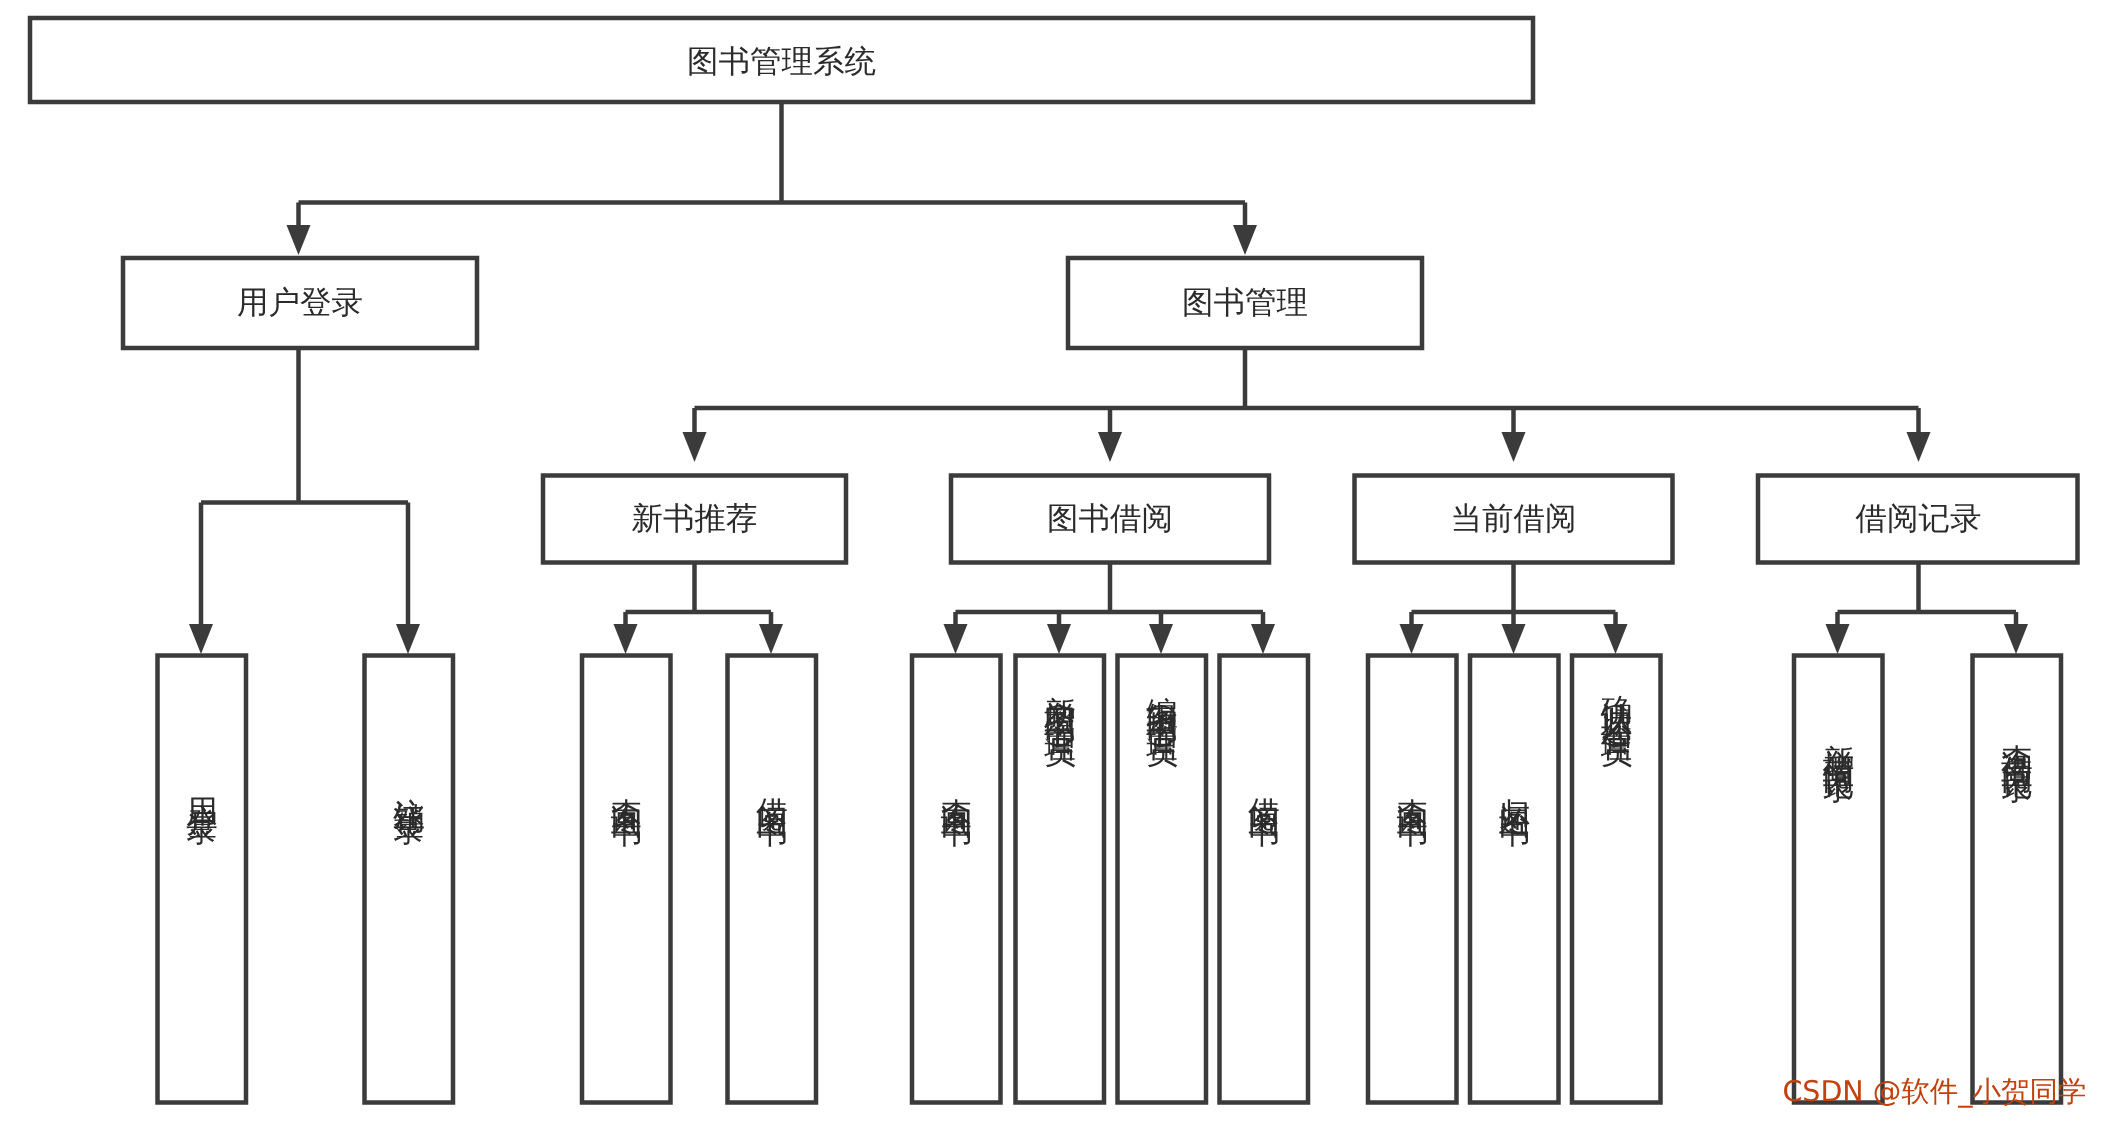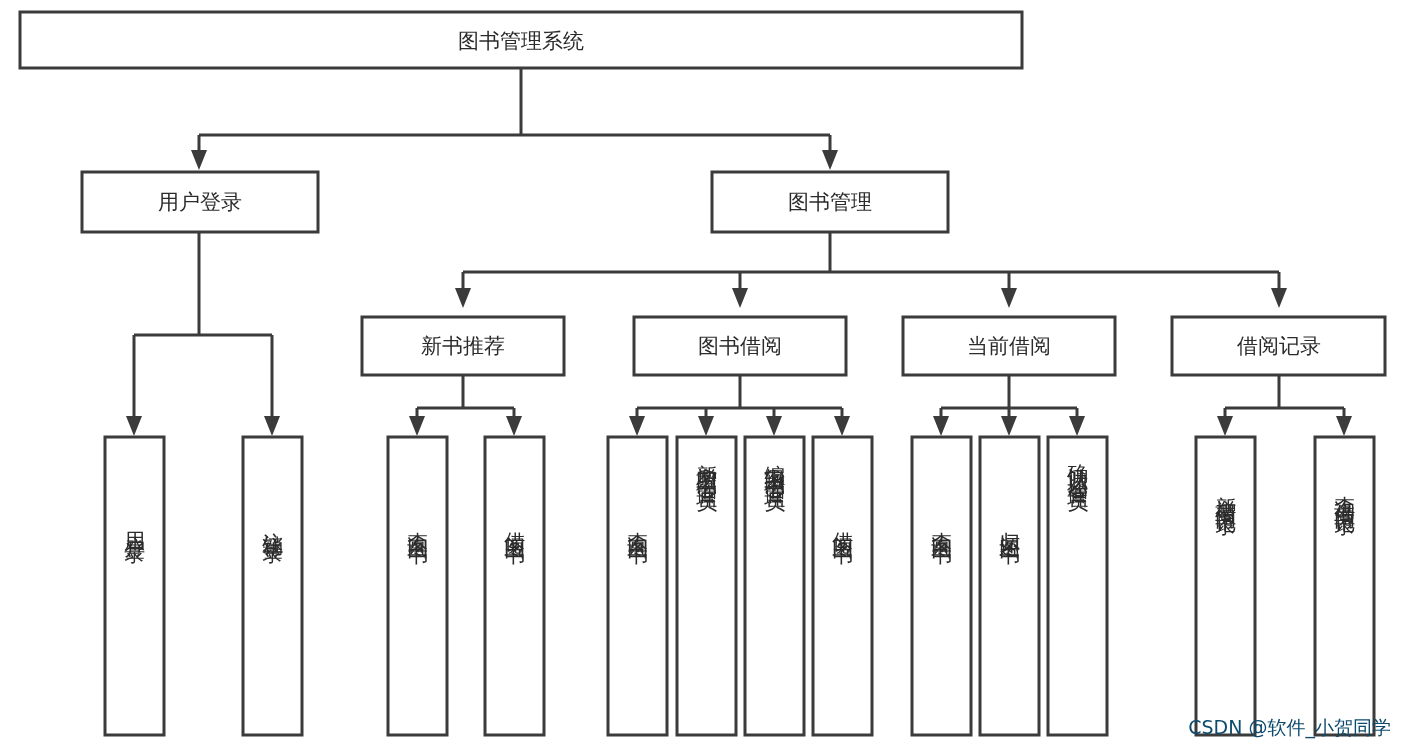--- a/index.html
+++ b/index.html
@@ -68,21 +68,21 @@
     letter-spacing: 4px;
     white-space: nowrap;
     text-align: left;
   }
   .watermark {
     position: absolute;
     right: 14px;
     bottom: 6px;
     font-family: "DejaVu Sans", "Liberation Sans", sans-serif;
     font-size: 19px;
-    color: #0c4a6e;
+    color: #c2410c;
     white-space: nowrap;
     pointer-events: none;
   }
 </style>
 </head>
 <body>
 
 <div id="diagram-root">
 
   <svg class="diagram-canvas" viewBox="0 0 1405 747" xmlns="http://www.w3.org/2000/svg">

